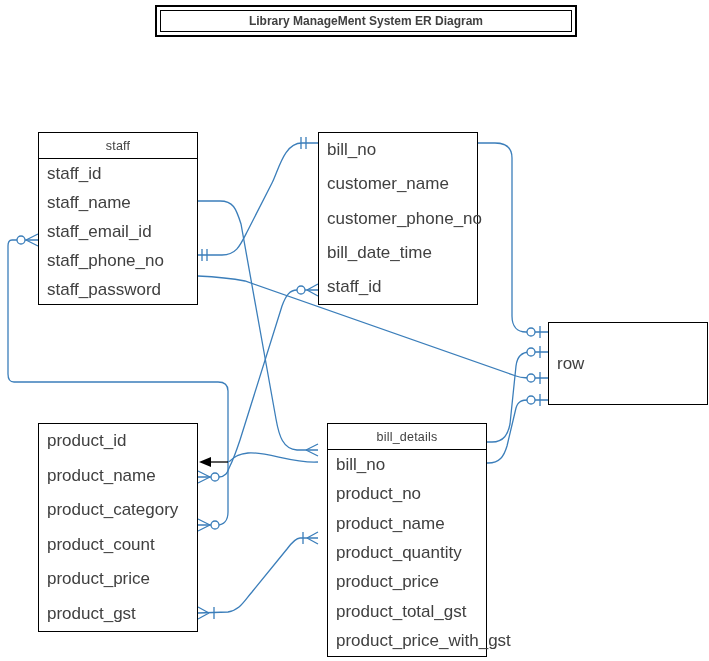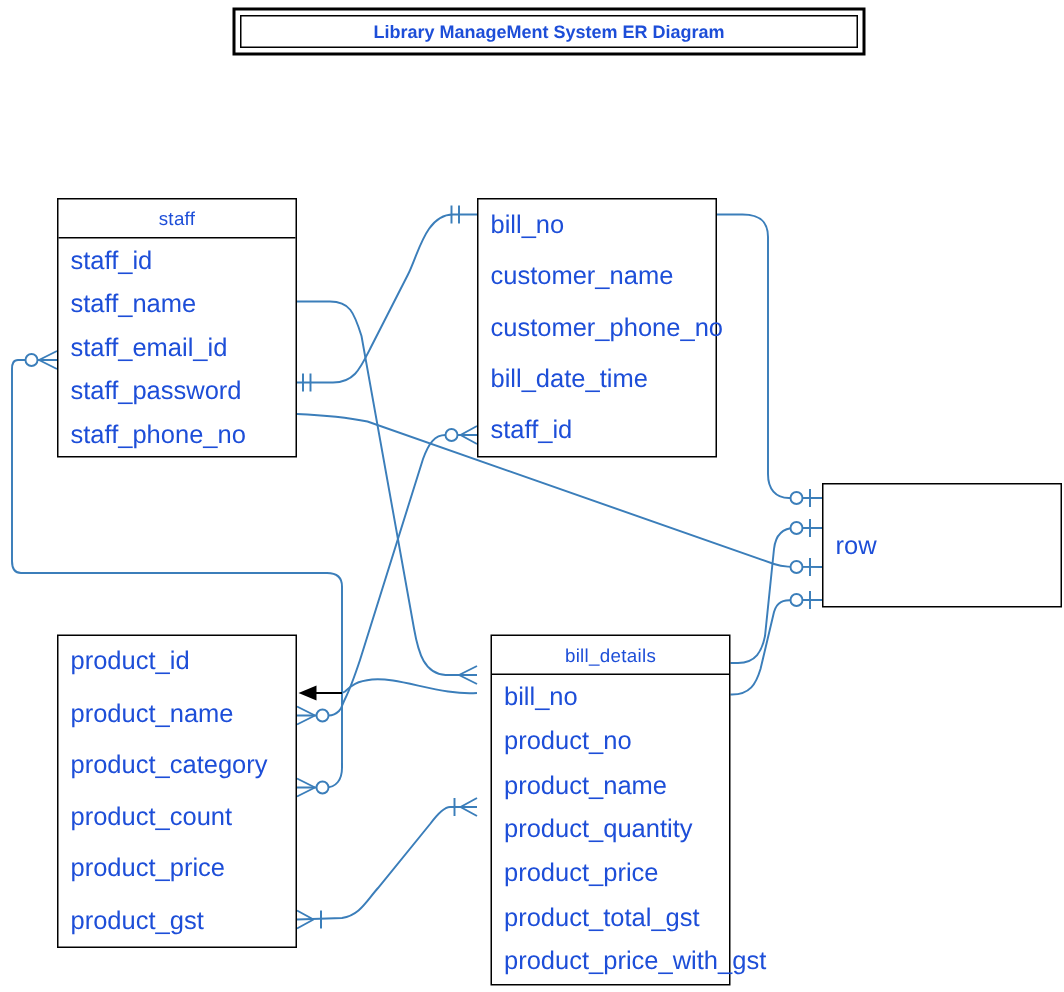--- a/index.html
+++ b/index.html
@@ -1,18 +1,18 @@
 <!DOCTYPE html>
 <html><head>
 <meta charset="utf-8">
 <style>
   html,body{margin:0;padding:0;background:#ffffff;}
   #canvas{
     position:relative;width:709px;height:661px;background:#ffffff;overflow:hidden;
-    font-family:"Liberation Sans", sans-serif;color:#1d4ed8;
+    font-family:"Liberation Sans", sans-serif;color:#404040;
   }
   #connector-layer{position:absolute;left:0;top:0;z-index:1;}
   .entity{
     position:absolute;background:#ffffff;border:1px solid #000;z-index:2;
     display:flex;flex-direction:column;box-sizing:border-box;
   }
   .entity-title{
     height:25px;min-height:25px;border-bottom:1px solid #000;
     display:flex;align-items:center;justify-content:center;
     font-size:12.5px;letter-spacing:0.2px;
@@ -107,22 +107,22 @@
       </g>
     </g>
   </svg>
 
   <div class="entity" style="left:38px;top:132px;width:160px;height:173px">
     <div class="entity-title">staff</div>
     <div class="entity-rows">
         <div class="entity-row">staff_id</div>
         <div class="entity-row">staff_name</div>
         <div class="entity-row">staff_email_id</div>
+        <div class="entity-row">staff_phone_no</div>
         <div class="entity-row">staff_password</div>
-        <div class="entity-row">staff_phone_no</div>
       </div>
   </div>
 
   <div class="entity" style="left:318px;top:132px;width:160px;height:173px">
     <div class="entity-rows">
         <div class="entity-row">bill_no</div>
         <div class="entity-row">customer_name</div>
         <div class="entity-row">customer_phone_no</div>
         <div class="entity-row">bill_date_time</div>
         <div class="entity-row">staff_id</div>

